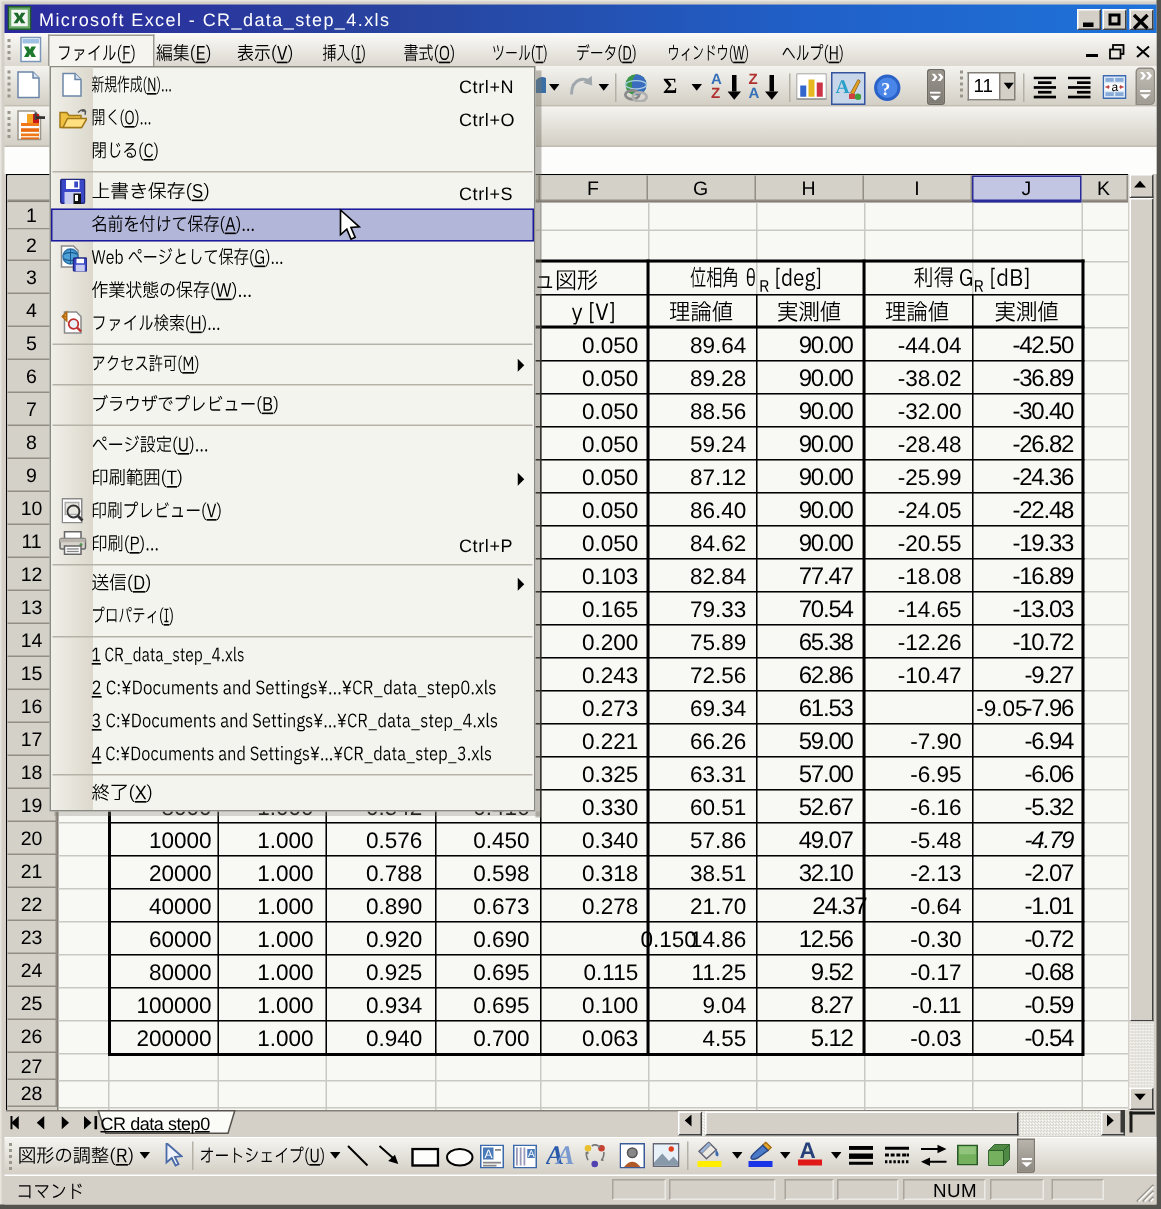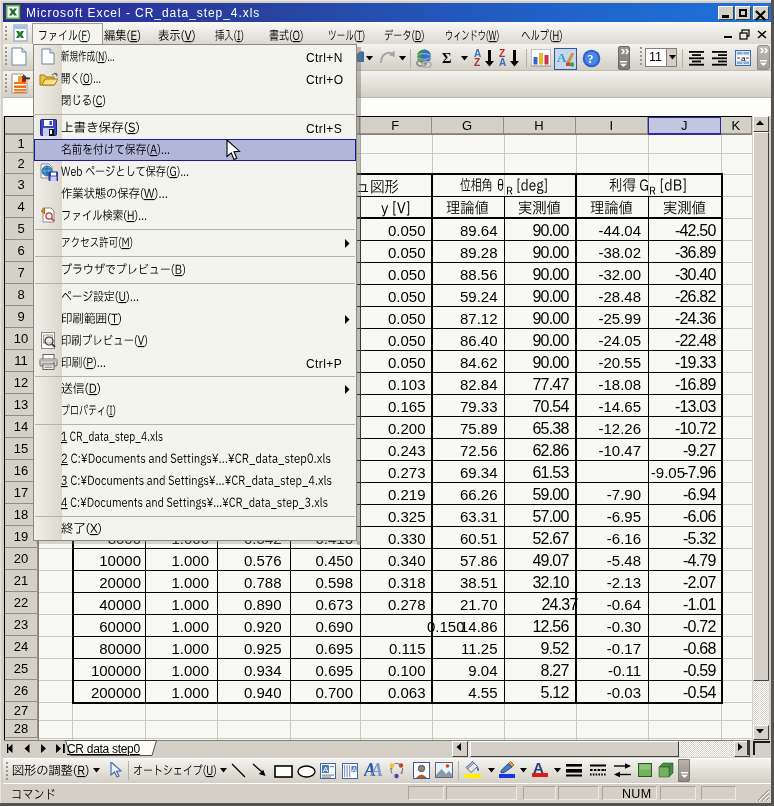--- a/index.html
+++ b/index.html
@@ -454,40 +454,40 @@
 <div class="num" style="left:362.0px;top:438px;width:63.5px;height:22px;line-height:25px;">0.243</div>
 <div class="num" style="left:433.5px;top:438px;width:64.0px;height:22px;line-height:25px;">72.56</div>
 <div class="numb" style="left:505.5px;top:438px;width:63.0px;height:22px;line-height:25px;">62.86</div>
 <div class="num" style="left:577.5px;top:438px;width:63.5px;height:22px;line-height:25px;">-10.47</div>
 <div class="numb" style="left:650.0px;top:438px;width:65.5px;height:22px;line-height:25px;">-9.27</div>
 <div class="num" style="left:362.0px;top:460px;width:63.5px;height:22px;line-height:25px;">0.273</div>
 <div class="num" style="left:433.5px;top:460px;width:64.0px;height:22px;line-height:25px;">69.34</div>
 <div class="numb" style="left:505.5px;top:460px;width:63.0px;height:22px;line-height:25px;">61.53</div>
 <div class="num" style="left:577.5px;top:460px;width:63.5px;height:22px;line-height:25px;margin-left:44px;">-9.05</div>
 <div class="numb" style="left:650.0px;top:460px;width:65.5px;height:22px;line-height:25px;">-7.96</div>
-<div class="num" style="left:362.0px;top:482px;width:63.5px;height:22px;line-height:25px;">0.219</div>
+<div class="num" style="left:362.0px;top:482px;width:63.5px;height:22px;line-height:25px;">0.221</div>
 <div class="num" style="left:433.5px;top:482px;width:64.0px;height:22px;line-height:25px;">66.26</div>
 <div class="numb" style="left:505.5px;top:482px;width:63.0px;height:22px;line-height:25px;">59.00</div>
 <div class="num" style="left:577.5px;top:482px;width:63.5px;height:22px;line-height:25px;">-7.90</div>
 <div class="numb" style="left:650.0px;top:482px;width:65.5px;height:22px;line-height:25px;">-6.94</div>
 <div class="num" style="left:362.0px;top:504px;width:63.5px;height:22px;line-height:25px;">0.325</div>
 <div class="num" style="left:433.5px;top:504px;width:64.0px;height:22px;line-height:25px;">63.31</div>
 <div class="numb" style="left:505.5px;top:504px;width:63.0px;height:22px;line-height:25px;">57.00</div>
 <div class="num" style="left:577.5px;top:504px;width:63.5px;height:22px;line-height:25px;">-6.95</div>
 <div class="numb" style="left:650.0px;top:504px;width:65.5px;height:22px;line-height:25px;">-6.06</div>
 <div class="num" style="left:362.0px;top:526px;width:63.5px;height:22px;line-height:25px;">0.330</div>
 <div class="num" style="left:433.5px;top:526px;width:64.0px;height:22px;line-height:25px;">60.51</div>
 <div class="numb" style="left:505.5px;top:526px;width:63.0px;height:22px;line-height:25px;">52.67</div>
 <div class="num" style="left:577.5px;top:526px;width:63.5px;height:22px;line-height:25px;">-6.16</div>
 <div class="numb" style="left:650.0px;top:526px;width:65.5px;height:22px;line-height:25px;">-5.32</div>
 <div class="num" style="left:362.0px;top:548px;width:63.5px;height:22px;line-height:25px;">0.340</div>
 <div class="num" style="left:433.5px;top:548px;width:64.0px;height:22px;line-height:25px;">57.86</div>
 <div class="numb" style="left:505.5px;top:548px;width:63.0px;height:22px;line-height:25px;">49.07</div>
 <div class="num" style="left:577.5px;top:548px;width:63.5px;height:22px;line-height:25px;">-5.48</div>
-<div class="numb" style="left:650.0px;top:548px;width:65.5px;height:22px;line-height:25px;">-4.79</div>
+<div class="numb" style="left:650.0px;top:548px;width:65.5px;height:22px;line-height:25px;font-style:italic;">-4.79</div>
 <div class="num" style="left:362.0px;top:570px;width:63.5px;height:22px;line-height:25px;">0.318</div>
 <div class="num" style="left:433.5px;top:570px;width:64.0px;height:22px;line-height:25px;">38.51</div>
 <div class="numb" style="left:505.5px;top:570px;width:63.0px;height:22px;line-height:25px;">32.10</div>
 <div class="num" style="left:577.5px;top:570px;width:63.5px;height:22px;line-height:25px;">-2.13</div>
 <div class="numb" style="left:650.0px;top:570px;width:65.5px;height:22px;line-height:25px;">-2.07</div>
 <div class="num" style="left:362.0px;top:592px;width:63.5px;height:22px;line-height:25px;">0.278</div>
 <div class="num" style="left:433.5px;top:592px;width:64.0px;height:22px;line-height:25px;">21.70</div>
 <div class="numb" style="left:505.5px;top:592px;width:63.0px;height:22px;line-height:25px;padding-left:36px;">24.37</div>
 <div class="num" style="left:577.5px;top:592px;width:63.5px;height:22px;line-height:25px;">-0.64</div>
 <div class="numb" style="left:650.0px;top:592px;width:65.5px;height:22px;line-height:25px;">-1.01</div>

